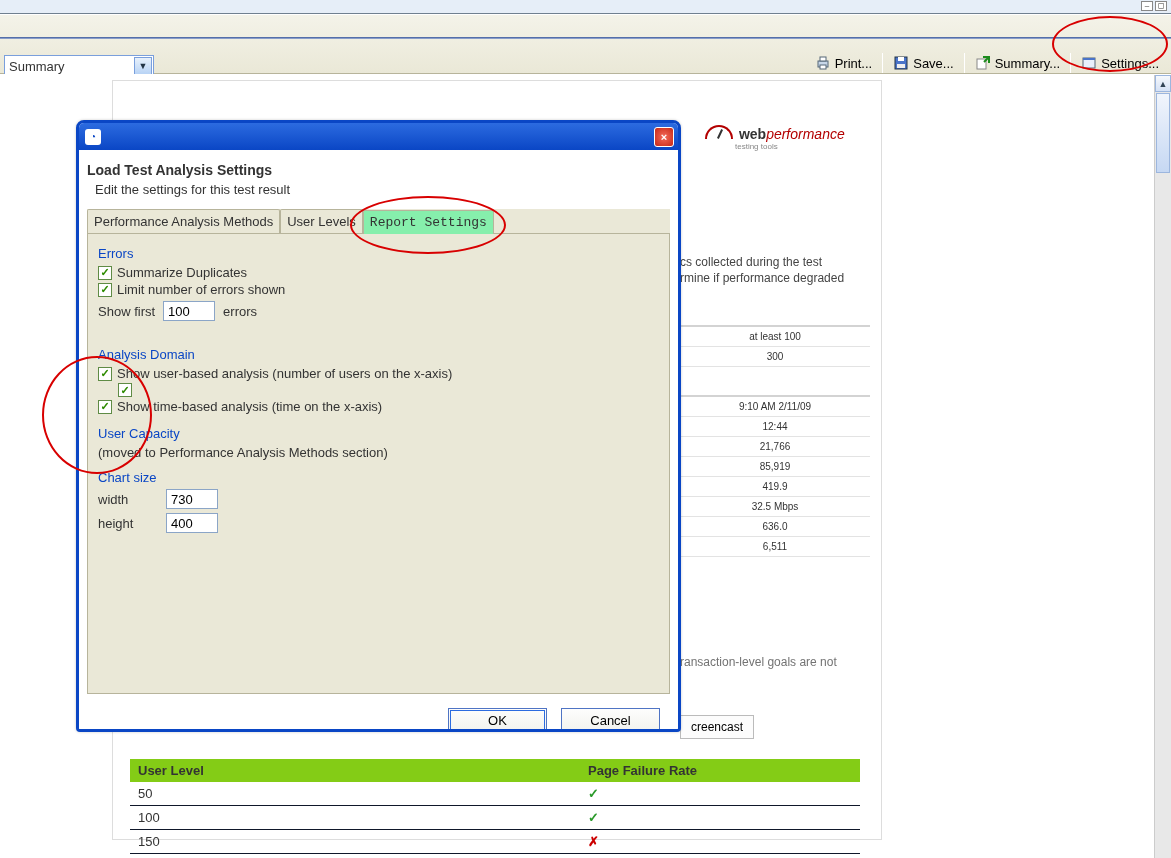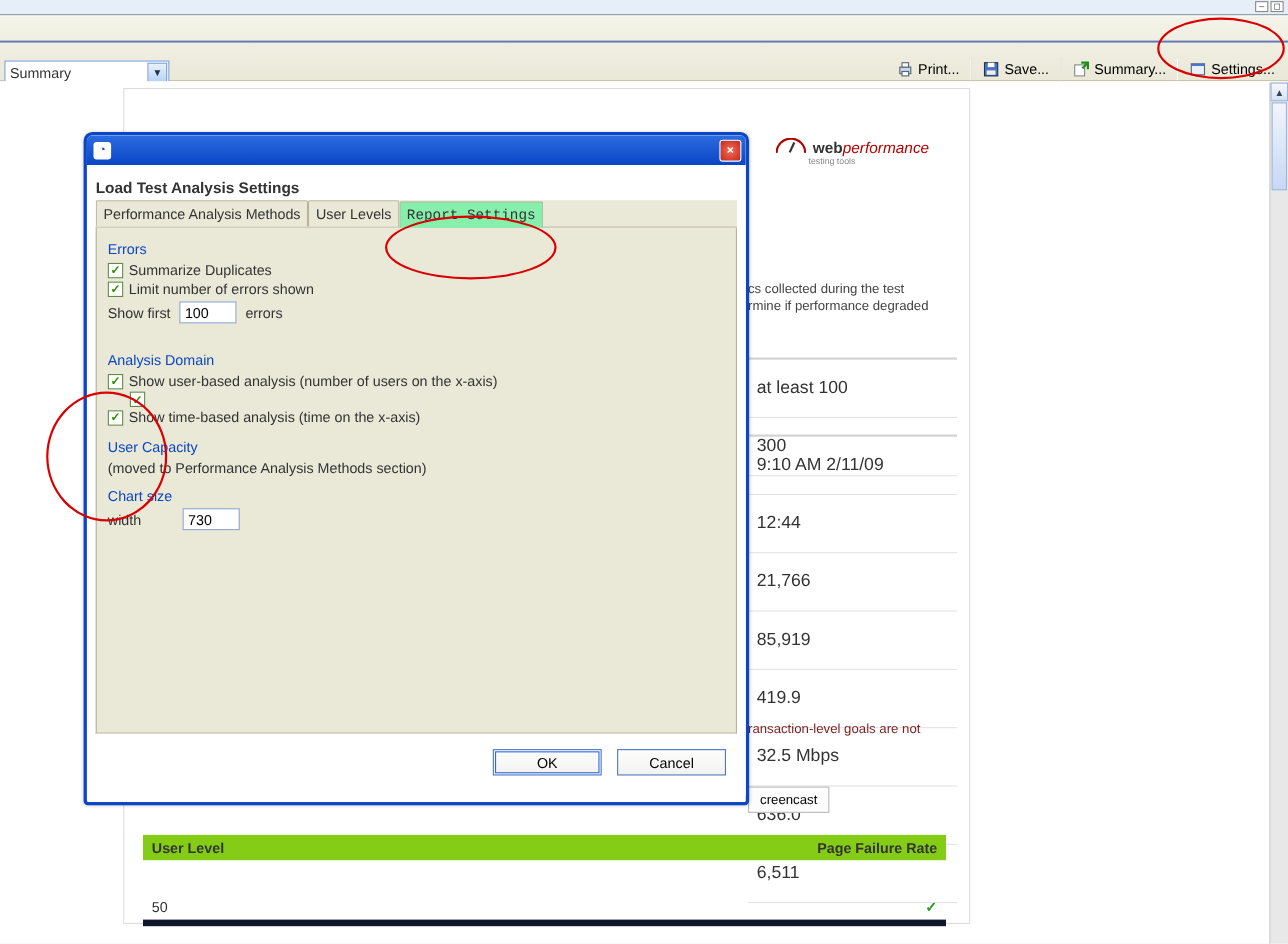--- a/index.html
+++ b/index.html
@@ -43,21 +43,21 @@
     position:absolute; right:1px; top:1px; width:18px; height:18px;
     background:linear-gradient(#E8F1FB,#B8D3F5);
     border:1px solid #7A9FDC;
     display:flex; align-items:center; justify-content:center;
     font-size:9px; color:#234;
   }
   .actions{
     position:absolute; right:12px; top:38px; display:flex; align-items:center; gap:10px;
   }
   .actions .sep{ width:1px; height:20px; background:#B7B49B; border-right:1px solid #fff;}
-  .actions a{ color:#000; text-decoration:none; display:flex; gap:4px; cursor:pointer;}
+  .actions a{ color:#000; text-decoration:none; display:flex; align-items:center; gap:4px; cursor:pointer;}
   .ico{width:16px; height:16px; display:inline-block;}
   
   .page{
     position:absolute; top:74px; left:0; right:0; bottom:0;
     background:#FFF;
     border-top:1px solid #fff;
   }
   .scrollbar{
     position:absolute; right:0; top:0; width:17px; bottom:0;
     background:#E8E8E8; border-left:1px solid #ccc;
@@ -74,34 +74,34 @@
   .logo .gauge::after{content:"";position:absolute;left:12px;top:2px;width:2px;height:10px;background:#333;transform:rotate(25deg);}
   .logo b{color:#333;font-weight:700;}
   .logo .perf{color:#b30000;font-style:italic;font-weight:400;}
   .logo .sub{font-size:8px;color:#888;margin-left:30px;}
   .text-right-frag{
     position:absolute; left:680px; width:200px; font-size:12px; color:#444;
   }
   .stat-table{
     position:absolute; left:680px; width:190px;
   }
-  .stat-table div{border-bottom:1px solid #E3E3E3; padding:17px 8px; text-align:left; font-size:16px;}
+  .stat-table div{border-bottom:1px solid #E3E3E3; padding:4px 8px; text-align:center; font-size:10px;}
   .stat-table .first{border-top:2px solid #D3D3D3;}
-  .goalnote{position:absolute; left:680px; top:658px; width:200px; font-size:12px; color:#7f1d1d;}
+  .goalnote{position:absolute; left:680px; top:658px; width:200px; font-size:12px; color:#737373;}
   .screencast-btn{
     position:absolute; left:680px; top:720px;
     padding:4px 10px; border:1px solid #bbb; background:#fcfcfc; font-size:12px;
   }
   .failure-table{
     position:absolute; left:130px; top:760px; width:730px; font-size:13px;
   }
   .failure-table .hdr{background:#84cc16;font-weight:700;display:flex;}
-  .failure-table .row{display:flex;border-bottom:6px solid #0f172a;margin-top:31px;}
+  .failure-table .row{display:flex;border-bottom:1px solid #0f172a;}
   .failure-table .c1{width:450px;padding:4px 8px;}
-  .failure-table .c2{width:280px;padding:4px 8px;text-align:right;}
+  .failure-table .c2{width:280px;padding:4px 8px;text-align:left;}
   .tick{color:#2a9a2a;font-weight:700;}
   .cross{color:#c00;font-weight:700;}
 
   
   .dialog{
     position:absolute; left:76px; top:120px; width:605px; height:612px;
     border:3px solid #0A46C5;
     border-radius:8px 8px 4px 4px;
     background:#fff;
     box-shadow:0 0 3px rgba(0,0,0,.2);
@@ -271,20 +271,21 @@
   </div>
 </div>
 
 <div class="dialog">
   <div class="titlebar">
     <div class="appico">◔</div>
     <div class="closebtn">×</div>
   </div>
   <div class="body">
     <h2>Load Test Analysis Settings</h2>
+    <div class="sub">Edit the settings for this test result</div>
 
     <div class="tabs">
       <div class="tab">Performance Analysis Methods</div>
       <div class="tab">User Levels</div>
       <div class="tab active">Report Settings</div>
     </div>
 
     <div class="panel">
       <div class="grp-title">Errors</div>
       <div class="chk">
@@ -317,20 +318,24 @@
 
       <div style="height:6px"></div>
       <div class="grp-title">User Capacity</div>
       <div class="note">(moved to Performance Analysis Methods section)</div>
 
       <div class="grp-title">Chart size</div>
       <div class="inline-row">
         <span style="width:60px">width</span>
         <input class="txtinput" value="730" style="">
       </div>
+      <div class="inline-row">
+        <span style="width:60px">height</span>
+        <input class="txtinput" value="400" style="">
+      </div>
     </div>
 
     <div class="btnrow">
       <button class="winbtn primary">OK</button>
       <button class="winbtn">Cancel</button>
     </div>
   </div>
 </div>
 
 <div class="ellipse" style="left:1052px; top:16px; width:116px; height:56px;"></div>

